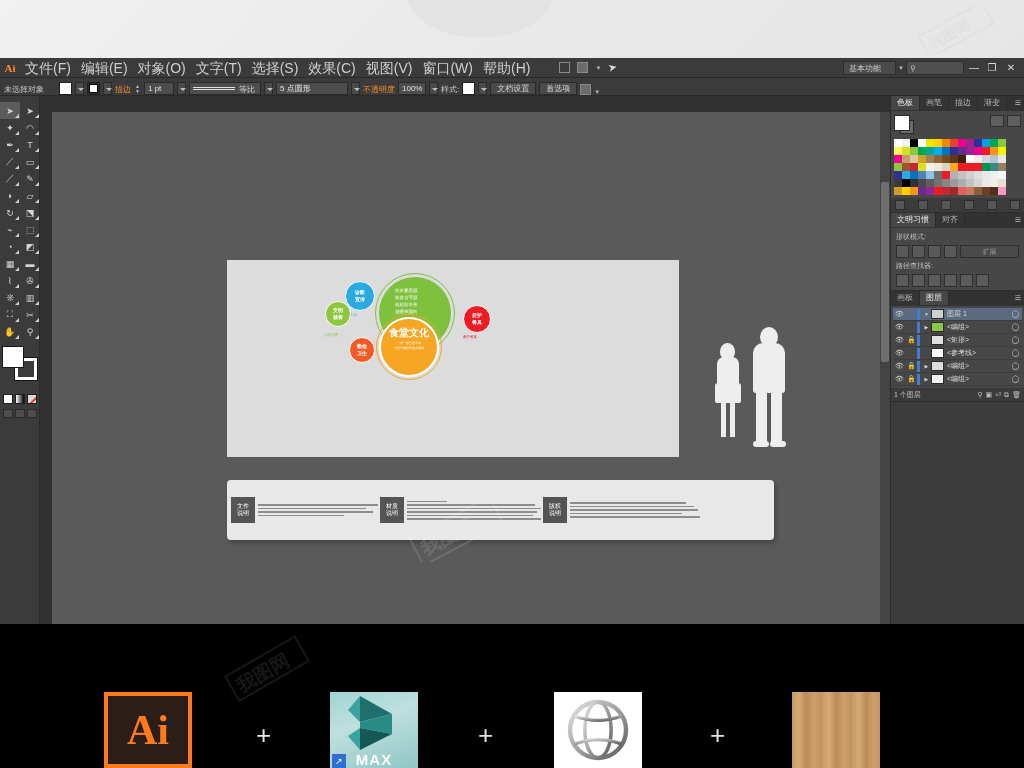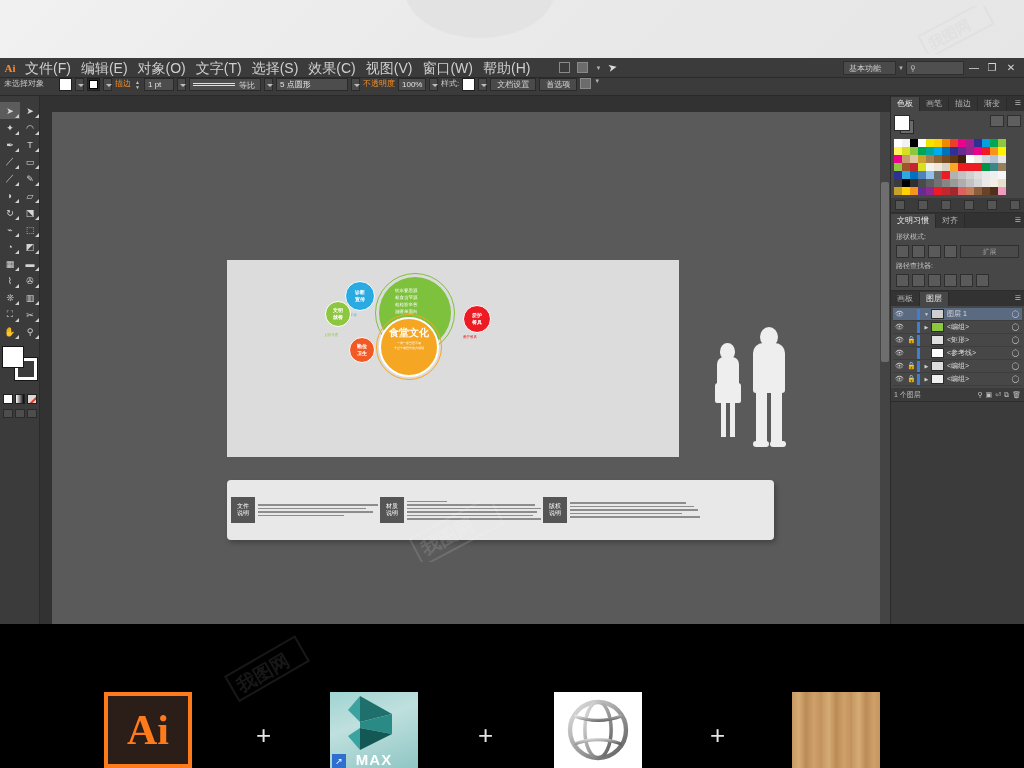--- a/index.html
+++ b/index.html
@@ -33,21 +33,21 @@
     background:#4a4a4a; border:1px solid #2e2e2e; line-height:13px; font-size:8px; color:#d0d0d0;}
   #ws-caret{ position:absolute; right:120px; top:7px; font-size:6px; color:#b0b0b0; }
   #search-box{ position:absolute; right:60px; top:3px; width:58px; height:14px;
     background:#4f4f4f; border:1px solid #2e2e2e; }
   #search-box .mag{ position:absolute; left:3px; top:2px; font-size:8px; color:#bdbdbd; }
   .wbtn{ position:absolute; top:2px; width:16px; height:15px; line-height:15px; text-align:center;
     color:#d8d8d8; font-size:10px; }
 
   
   #controlbar{ position:absolute; left:0; top:20px; width:1024px; height:18px;
-    background:#3b3b3b; border-bottom:1px solid #2a2a2a; display:flex; align-items:flex-start; gap:3px; padding-left:4px;}
+    background:#3b3b3b; border-bottom:1px solid #2a2a2a; display:flex; align-items:flex-end; gap:3px; padding-left:4px;}
   #controlbar .lbl{ font-size:8px; color:#c9c9c9; white-space:nowrap; }
   #controlbar .lbl.orange{ color:#f08c29; }
   .swatch{ width:13px; height:13px; border:1px solid #1f1f1f; background:#fff; }
   .swatch.none{ background:#2b2b2b; position:relative; }
   .swatch.none::after{ content:""; position:absolute; left:2px; top:2px; width:7px; height:7px; background:#fff;
     outline:1px solid #000; }
   .dd{ width:9px; height:13px; background:#4a4a4a; border:1px solid #2a2a2a; position:relative;}
   .dd::after{ content:""; position:absolute; left:2px; top:5px; border-left:3px solid transparent;
     border-right:3px solid transparent; border-top:3px solid #bdbdbd; }
   .field{ height:13px; background:#4d4d4d; border:1px solid #2a2a2a; color:#e0e0e0;
@@ -108,21 +108,21 @@
   .circ{ position:absolute; border-radius:50%; display:flex; align-items:center; justify-content:center;
     color:#fff; font-weight:bold; text-align:center; line-height:7px; }
   .ring{ position:absolute; border-radius:50%; }
   #silhouettes{ position:absolute; left:660px; top:205px; width:90px; height:135px; }
   .person{ position:absolute; background:#eeeeee; }
 
   
   #dock{ position:absolute; left:890px; top:38px; width:134px; height:528px; background:#3b3b3b;
     border-left:1px solid #2a2a2a; }
   .panel{ border-bottom:1px solid #2d2d2d; }
-  .ptabs{ display:flex; height:15px; background:#323232; align-items:center; position:relative; }
+  .ptabs{ display:flex; height:15px; background:#323232; align-items:flex-start; position:relative; }
   .ptab{ padding:0 6px; height:14px; line-height:14px; font-size:8px; color:#b6b6b6;
     background:#343434; border-right:1px solid #2a2a2a; white-space:nowrap;}
   .ptab.active{ background:#474747; color:#eaeaea; }
   .pmenu{ position:absolute; right:3px; top:3px; color:#bdbdbd; font-size:7px; }
   .pbody{ background:#474747; padding:3px; }
   #swatch-grid{ display:grid; grid-template-columns:repeat(14,8px); grid-auto-rows:8px; gap:0px; }
   .sw{ width:8px; height:8px; }
   .icon-row{ display:flex; gap:4px; padding:2px 4px; background:#3b3b3b; justify-content:space-between; }
   .ic{ width:10px; height:10px; background:#555; border:1px solid #2d2d2d; }
   .pf-label{ font-size:7px; color:#c3c3c3; padding:2px 3px; }

